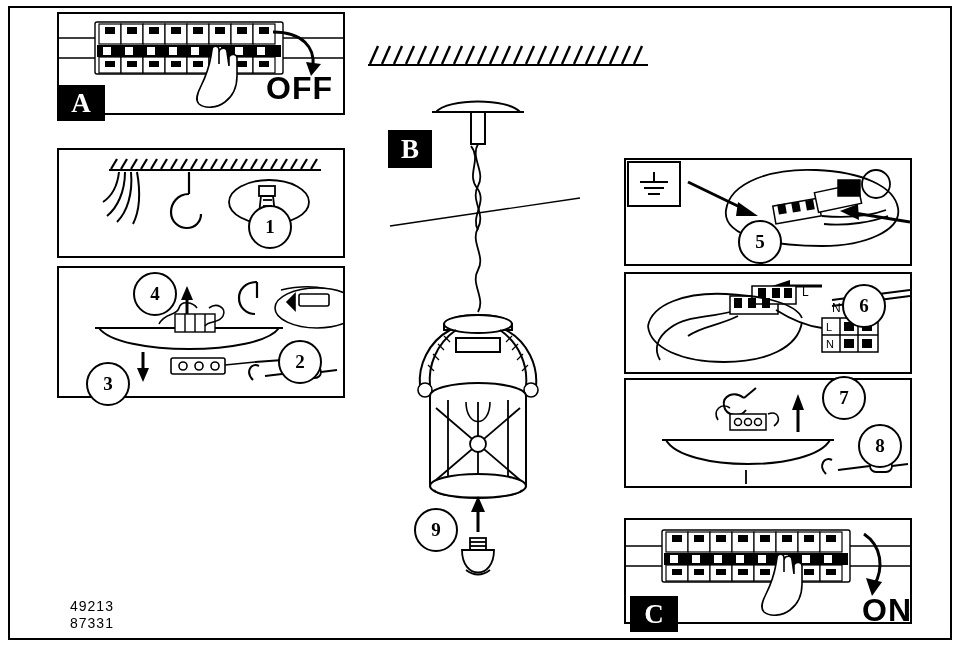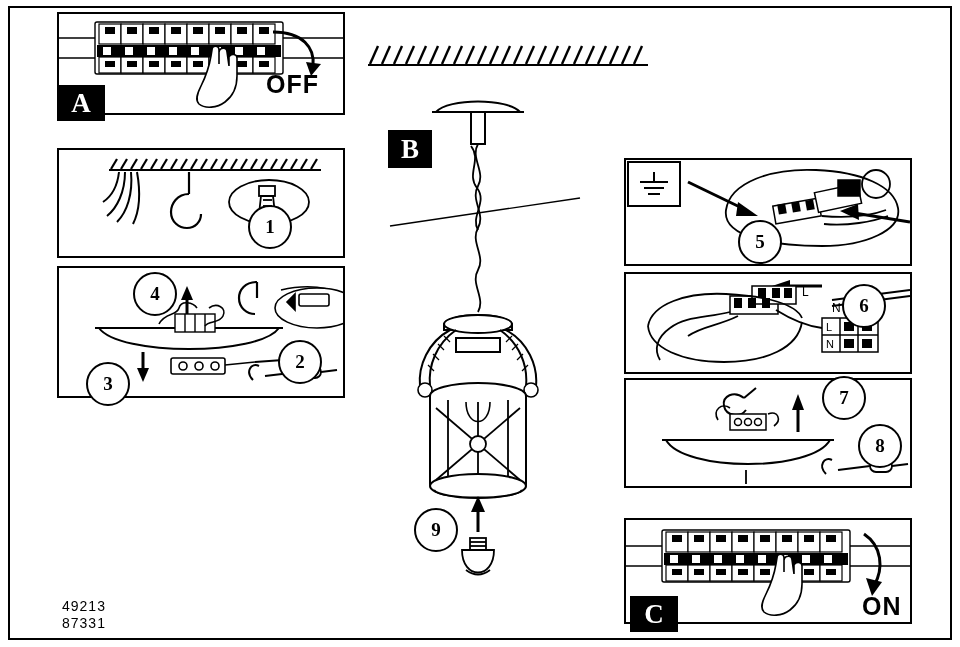--- a/index.html
+++ b/index.html
@@ -54,21 +54,21 @@
     font-family: "Liberation Serif", serif;
     font-size: 19px;
     font-weight: bold;
     background: #fff;
     color: #000;
   }
   .word {
     position: absolute;
     font-family: "Liberation Sans", sans-serif;
     font-weight: bold;
-    font-size: 25px;
+    font-size: 32px;
     letter-spacing: 1px;
     color: #000;
   }
   .codes {
     position: absolute;
     font-family: "Liberation Sans", sans-serif;
     font-size: 14px;
     letter-spacing: 1px;
     color: #000;
     line-height: 17px;
@@ -605,18 +605,18 @@
 
       <path d="M150 44 C148 56 144 66 140 74 C136 82 134 88 138 92 C144 97 156 96 164 90 C172 84 176 74 176 64 L176 46 C176 42 170 41 168 45 L168 54 L166 40 C166 35 159 35 158 40 L158 52 L158 38 C158 33 151 33 151 38 Z" fill="#fff" stroke="#000" stroke-width="1.6"></path>
 
       <path d="M238 14 C256 26 258 48 248 66" fill="none" stroke="#000" stroke-width="3"></path>
       <polygon points="240,58 246,76 256,62" fill="#000"></polygon>
     </svg>
   </div>
   <div class="letter-box" style="left:630px; top:596px; width:48px; height:36px;">C</div>
   <div class="word" style="left:862px; top:592px;text-align:center;">ON</div>
 
-  <div class="codes" style="left:62px; top:598px;">
+  <div class="codes" style="left:70px; top:598px;">
     <div>49213</div>
     <div>87331</div>
   </div>
 
 </div>
 
 </body></html>

